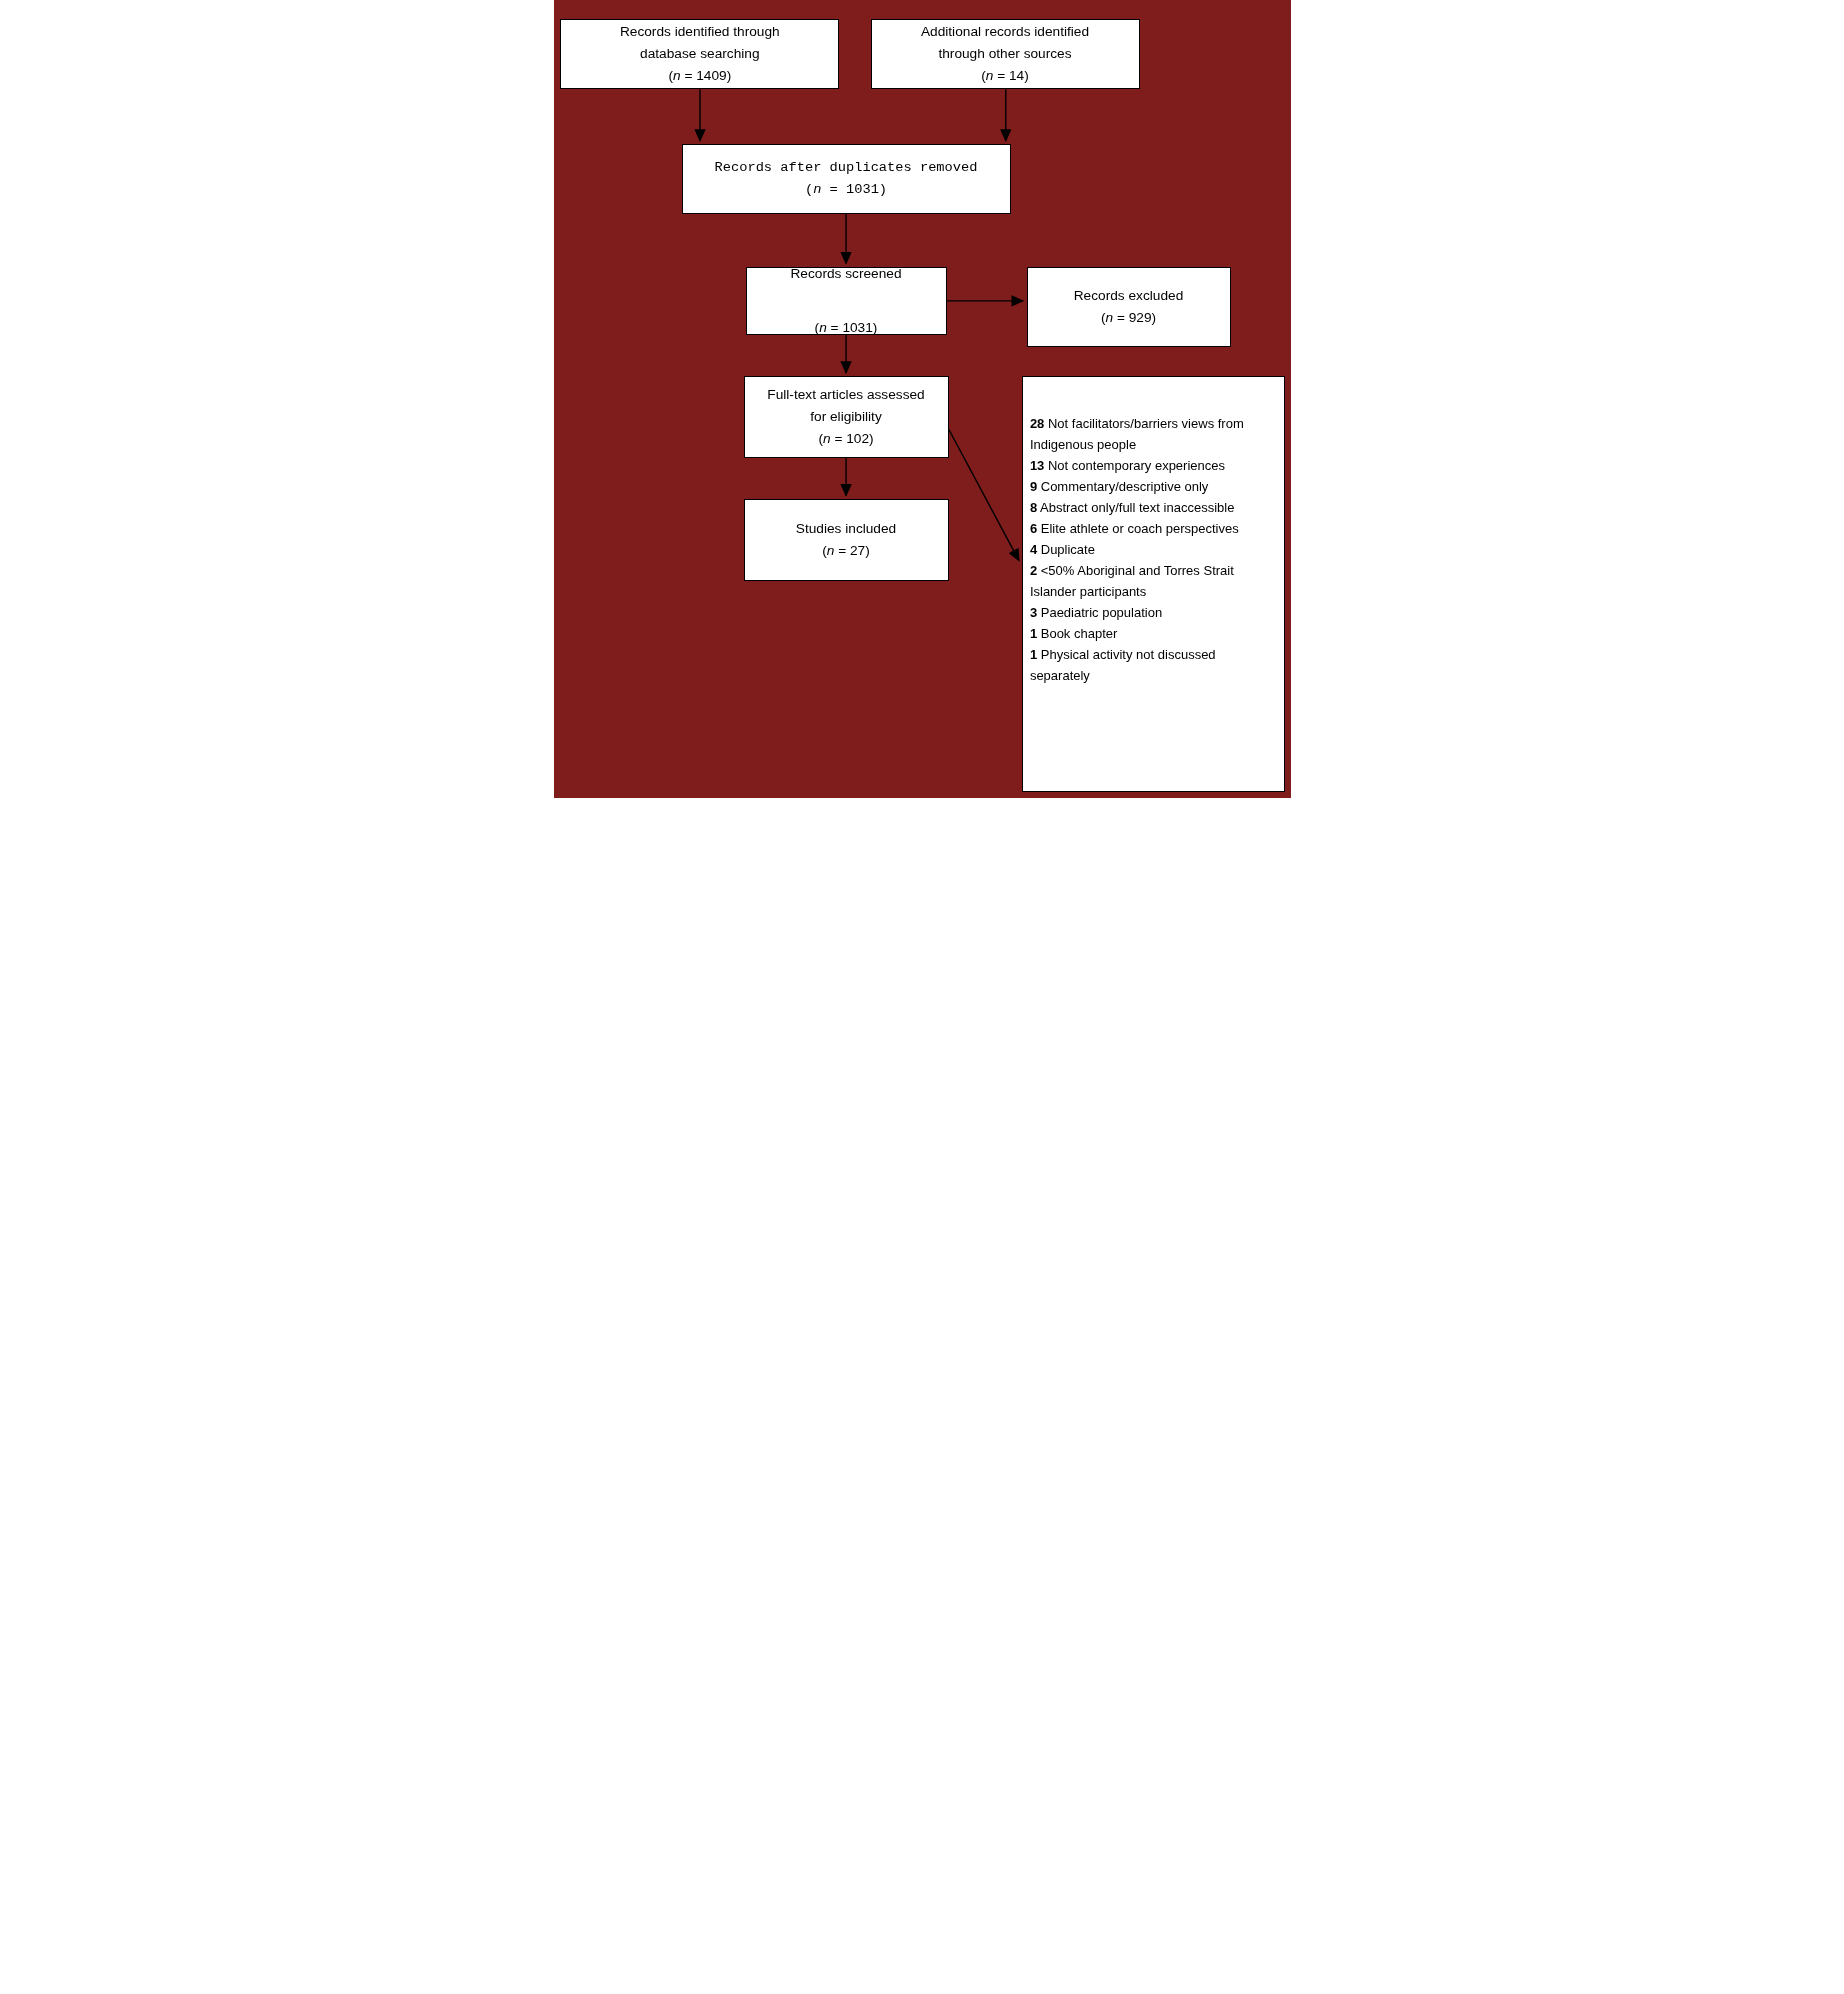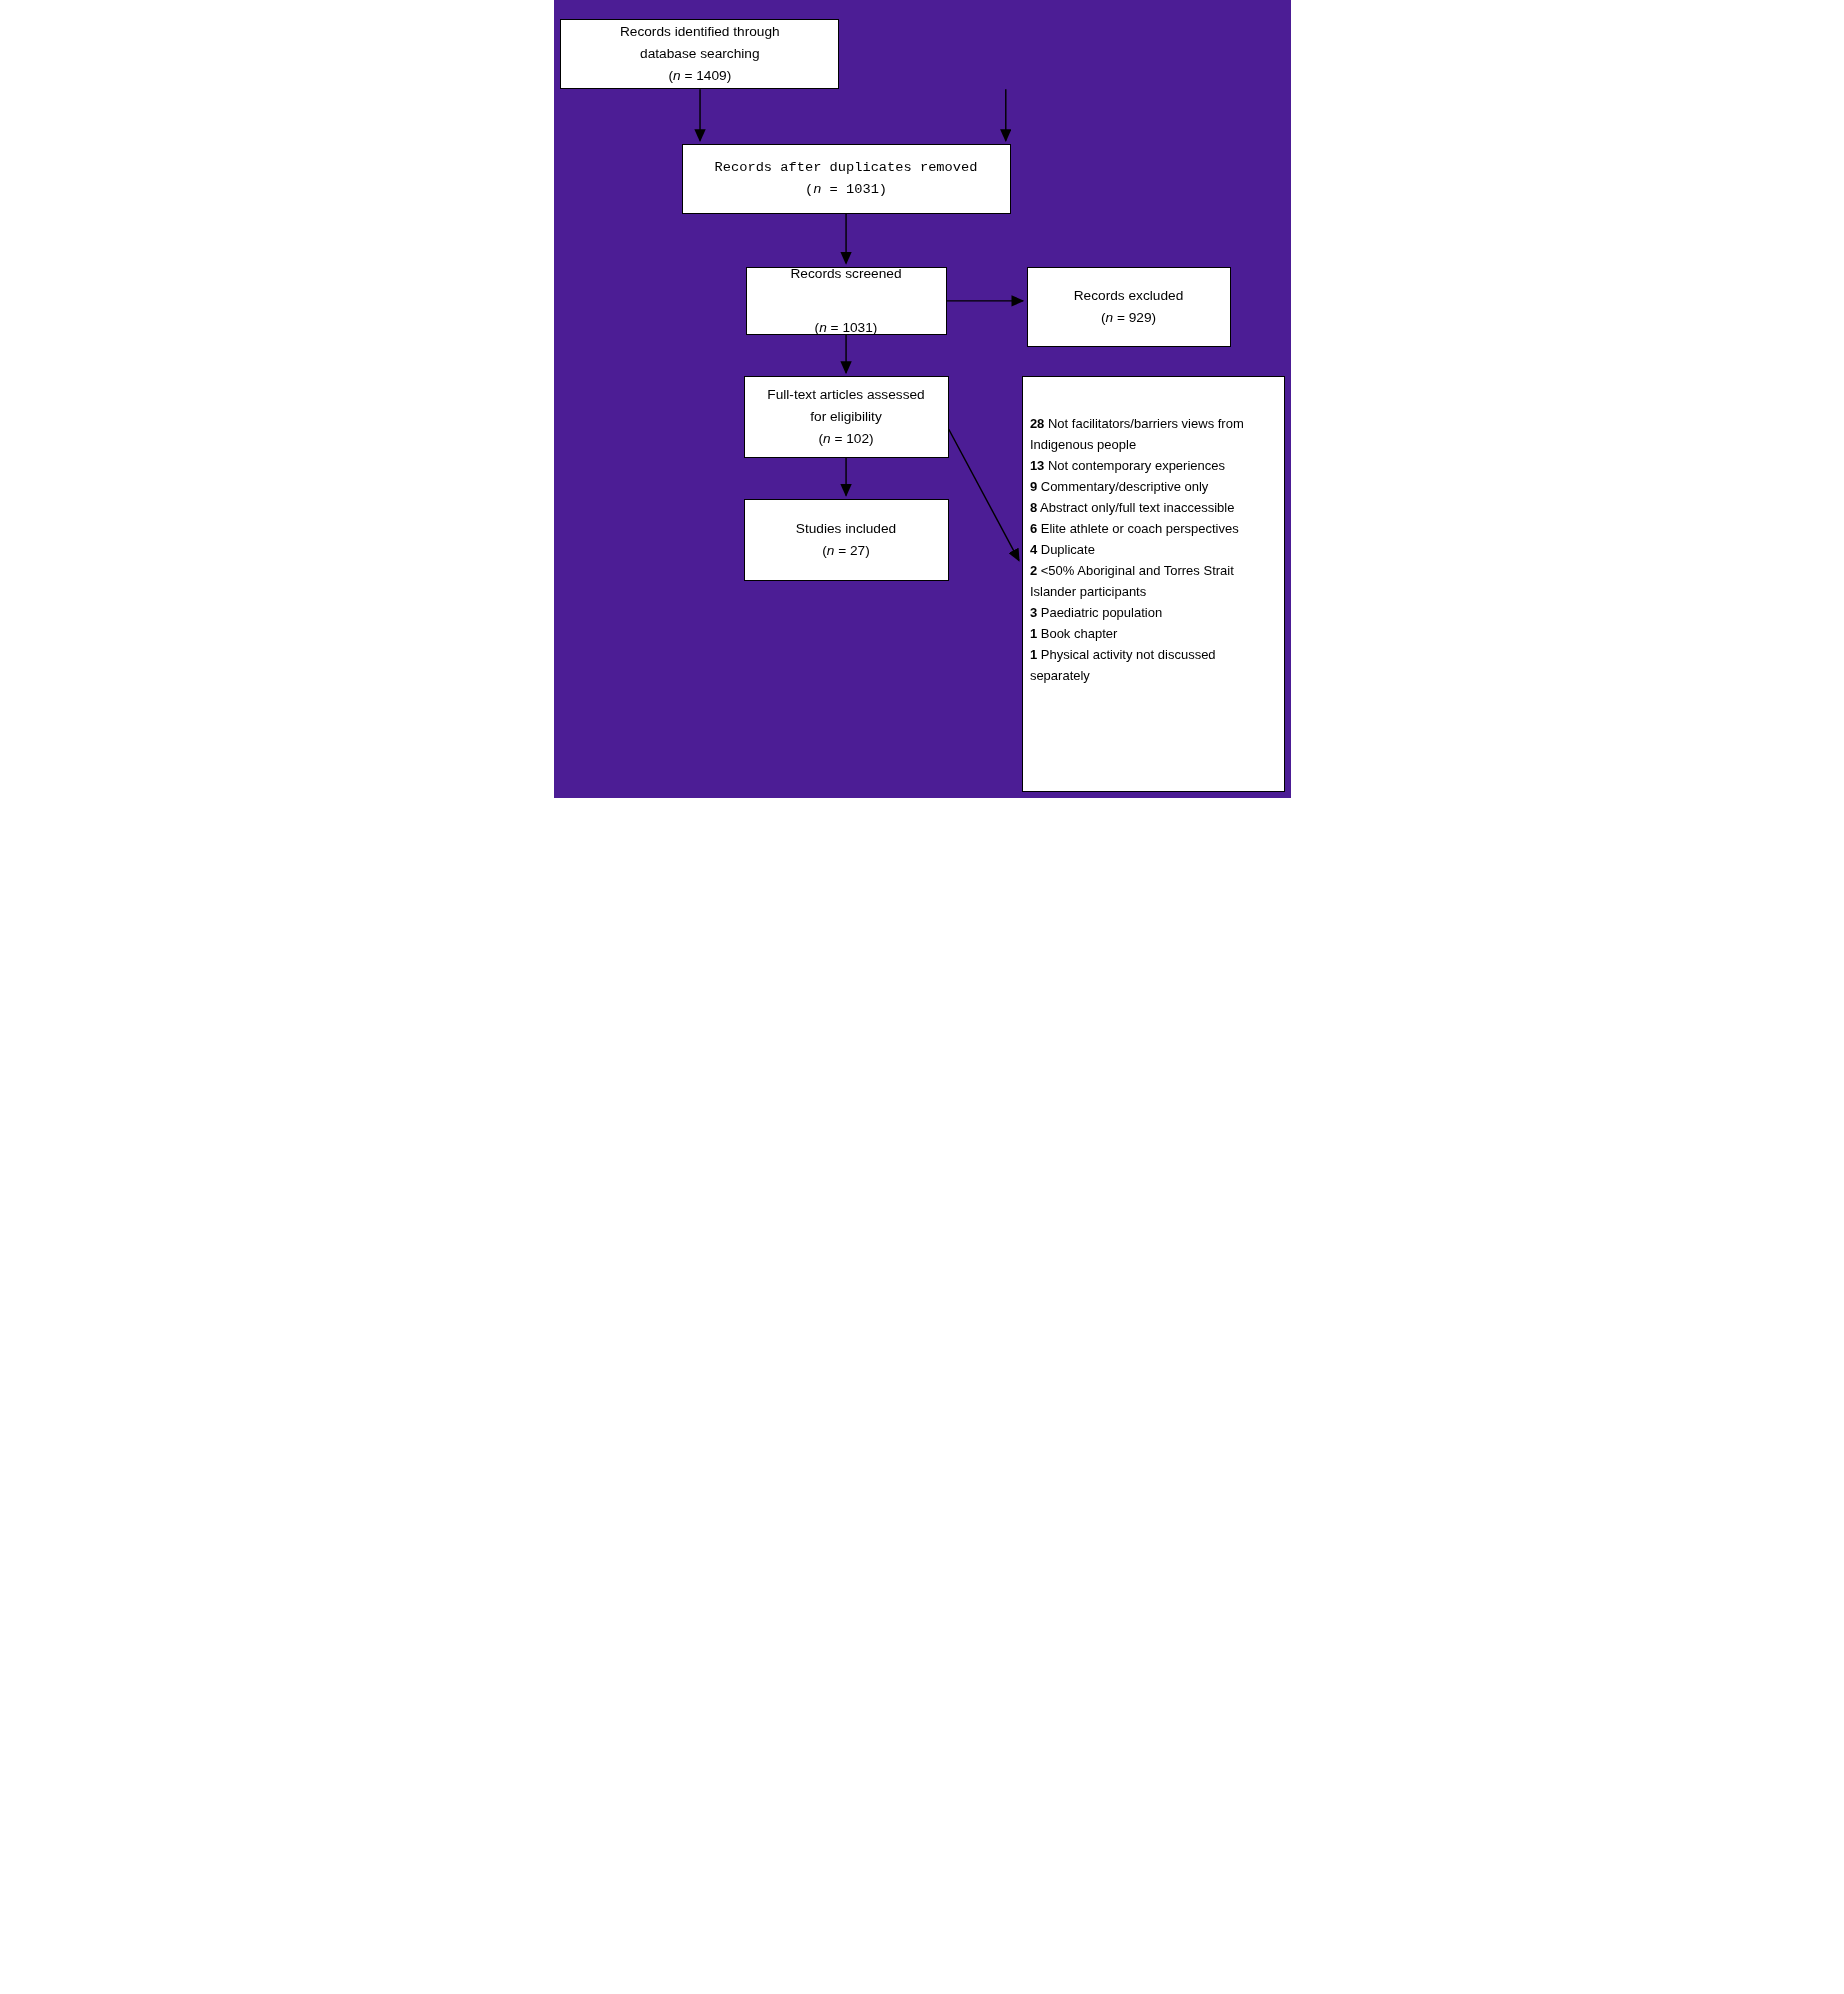--- a/index.html
+++ b/index.html
@@ -5,21 +5,21 @@
   html, body {
     margin: 0;
     padding: 0;
     background: #ffffff;
   }
   .canvas {
     position: relative;
     width: 737px;
     height: 798px;
     margin: 0 auto;
-    background: #4c1d95;
+    background: #7f1d1d;
     font-family: "Liberation Sans", sans-serif;
     color: #000000;
   }
   .connector-layer {
     position: absolute;
     left: 0; top: 0;
     width: 737px;
     height: 798px;
     pointer-events: none;
   }
@@ -86,20 +86,25 @@
     <line x1="512" y1="802" x2="512" y2="868" stroke="#000000" stroke-width="2.5" marker-end="url(#arrow)"></line>
     <line x1="692" y1="752" x2="815" y2="982" stroke="#000000" stroke-width="2.5" marker-end="url(#arrow)"></line>
   </svg>
 
   <div class="box box-identified-db">
     <div class="box-label">Records identified through
 database searching</div>
     <div class="count-line">(<i>n</i> = 1409)</div>
   </div>
 
+  <div class="box box-identified-other">
+    <div class="box-label">Additional records identified
+through other sources</div>
+    <div class="count-line">(<i>n</i> = 14)</div>
+  </div>
 
   <div class="box box-after-duplicates">
     <div class="box-label">Records after duplicates removed</div>
     <div class="count-line">(<i>n</i> = 1031)</div>
   </div>
 
   <div class="box box-screened">
     <div class="box-label">Records screened</div>
     <div class="count-line">(<i>n</i> = 1031)</div>
   </div>

